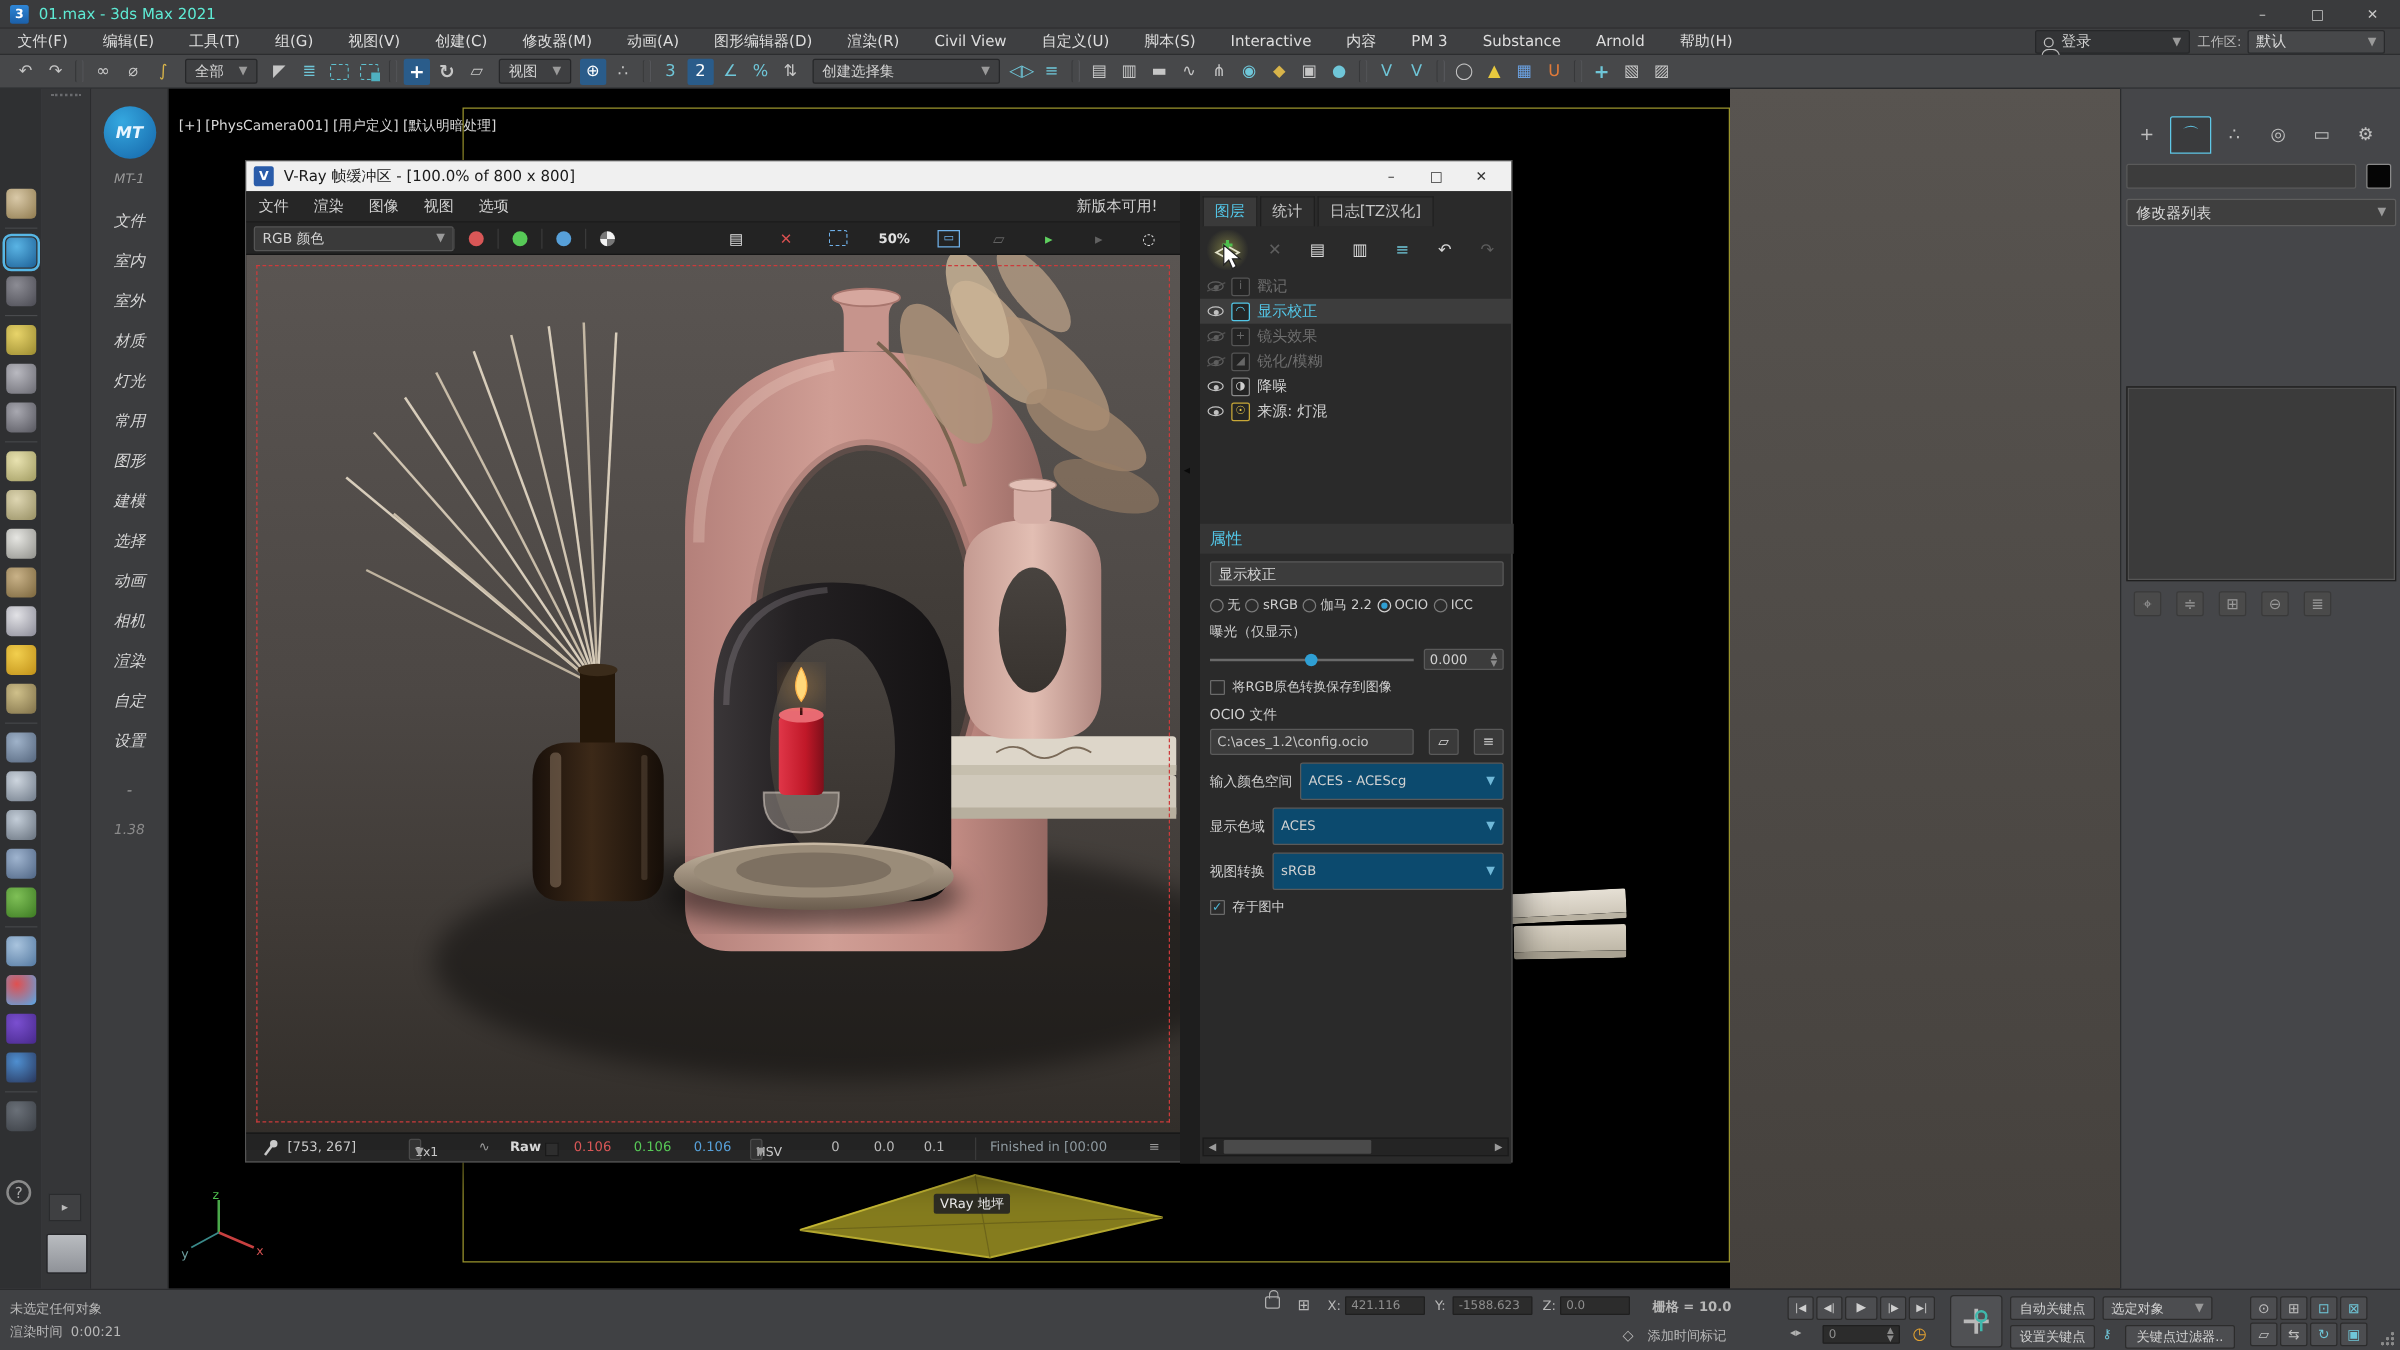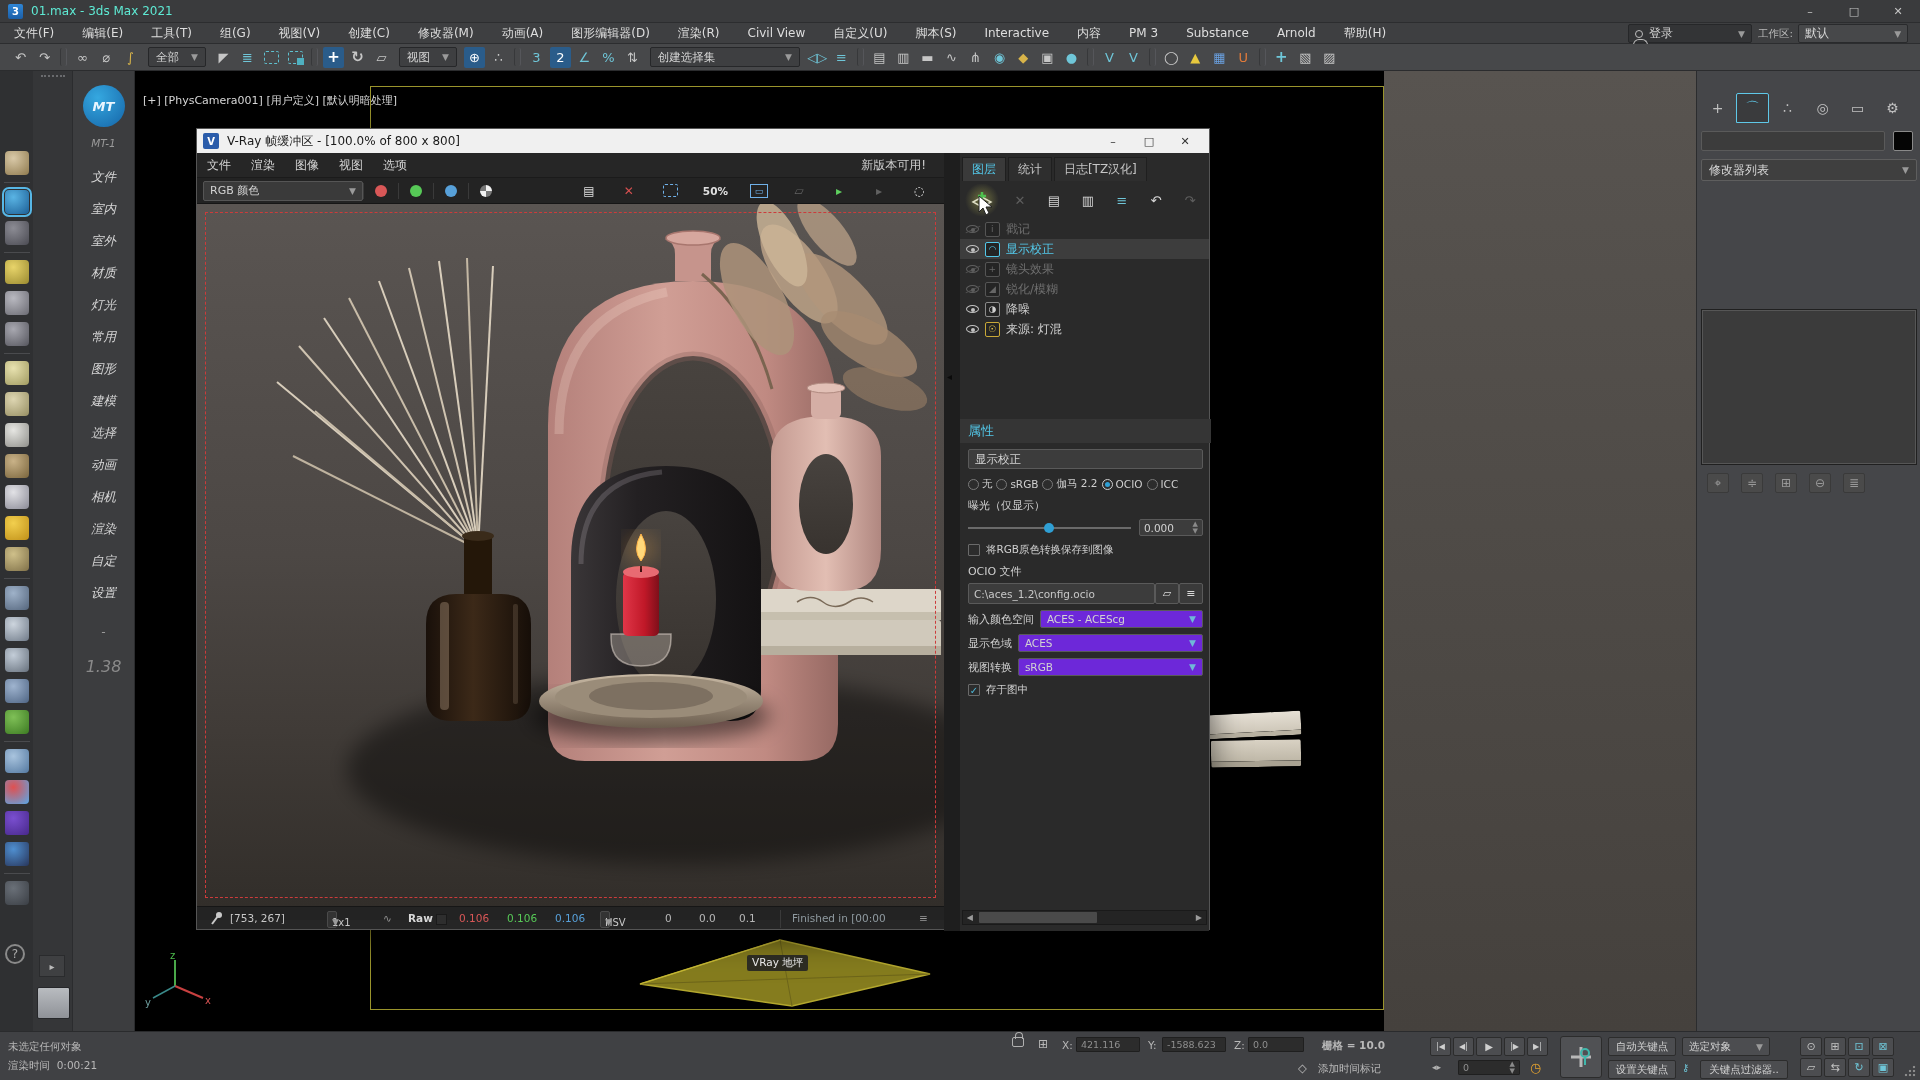--- a/index.html
+++ b/index.html
@@ -45,21 +45,21 @@
   #gap-handle{position:absolute;left:8px;top:4px;width:24px;height:4px;border-top:2px dotted #6a6b6e;}
   #expand-arrow{position:absolute;left:6px;top:884px;width:26px;height:22px;background:#3f4042;border:1px solid #2a2b2d;color:#bbb;display:flex;align-items:center;justify-content:center;font-size:10px;}
   #swatch-square{position:absolute;left:4px;top:916px;width:33px;height:32px;background:linear-gradient(#b9bcc0,#8f9298);border:1px solid #26272a;border-radius:2px;}
   
   #mtpanel{left:73px;top:71px;width:62px;height:960px;background:#3c3d3f;border-right:1px solid #2b2c2e;display:flex;flex-direction:column;align-items:center;font-style:italic;}
   #mt-logo{width:42px;height:42px;margin-top:14px;border-radius:50%;background:radial-gradient(circle at 35% 30%,#35a8e0,#1565a8);display:flex;align-items:center;justify-content:center;color:#eaf6ff;font-weight:bold;font-size:13px;}
   #mt-brand{color:#9a9a9a;font-size:10.5px;margin-top:10px;}
   #mt-items{display:flex;flex-direction:column;align-items:center;margin-top:12px;}
   .mt-item{color:#d6d6d6;font-size:12.5px;height:32px;display:flex;align-items:center;white-space:nowrap;}
   #mt-dash{color:#9a9a9a;margin-top:16px;}
-  #mt-version{color:#8a8a8a;font-size:16px;margin-top:18px;}
+  #mt-version{color:#8a8a8a;font-size:11px;margin-top:18px;}
   
   #viewport{left:135px;top:71px;width:1561px;height:960px;background:#000;overflow:hidden;}
   #vp-label{position:absolute;left:8px;top:22px;color:#d8d8d8;font-size:11px;white-space:nowrap;}
   #safe-frame{position:absolute;left:235px;top:15px;width:1014px;height:924px;border:1px solid #9a942c;pointer-events:none;}
   #vp-gray{position:absolute;left:1249px;top:0;width:312px;height:960px;background:linear-gradient(#585450,#45413d);}
   #vp-books{position:absolute;left:1070px;top:626px;width:104px;height:82px;}
   .vpbook{position:absolute;border-radius:2px;}
   #vpbook1{left:2px;top:16px;width:94px;height:24px;background:linear-gradient(#e6e0d5,#cfc8ba);transform:rotate(-3deg);border-bottom:5px solid #b9b2a2;}
   #vpbook2{left:6px;top:43px;width:90px;height:27px;background:linear-gradient(#d9d2c4,#bfb8a8);transform:rotate(-1deg);border-bottom:6px solid #a9a292;}
   #vpbook-shadow{position:absolute;left:0;top:64px;width:104px;height:16px;background:radial-gradient(ellipse at center,rgba(0,0,0,.5),transparent 70%);}
@@ -130,26 +130,26 @@
   .radio.selected .rdot{border-color:#cfcfcf;}
   .radio.selected .rdot::after{content:"";position:absolute;left:2px;top:2px;width:5px;height:5px;border-radius:50%;background:#2f9fd4;}
   .plabel{margin-top:7px;font-size:11px;color:#cfcfcf;}
   #exposure-row{display:flex;align-items:center;gap:8px;margin-top:6px;}
   #exp-slider{flex:1;height:2px;background:#6a6a6a;position:relative;}
   #exp-slider::after{content:"";position:absolute;left:47%;top:-4px;width:10px;height:10px;border-radius:50%;background:#2f9fd4;}
   #exp-value{width:64px;height:17px;background:#3c3c3c;border:1px solid #5a5a5a;border-radius:2px;color:#d2d2d2;font-size:10.5px;display:flex;align-items:center;padding:0 4px;justify-content:space-between;}
   .spin{color:#8a8a8a;font-size:7px;line-height:7px;}
   .chk-row{display:flex;align-items:center;gap:6px;margin-top:7px;font-size:10.5px;color:#cfcfcf;}
   .chk{width:12px;height:12px;background:#2c2c2c;border:1px solid #6a6a6a;border-radius:1px;display:flex;align-items:center;justify-content:center;color:#4db8d8;font-size:10px;flex:none;}
-  #path-row{display:flex;gap:0;margin-top:4px;align-items:flex-start;}
+  #path-row{display:flex;gap:12px;margin-top:4px;align-items:flex-start;}
   #ocio-path{flex:1;height:21px;background:#3c3c3c;border:1px solid #5a5a5a;border-radius:2px;color:#c8c8c8;font-size:10.5px;display:flex;align-items:center;padding:0 5px;white-space:nowrap;overflow:hidden;}
   .mini-btn{width:24px;height:21px;background:#3a3a3a;border:1px solid #5a5a5a;border-radius:2px;color:#d8d8d8;display:flex;align-items:center;justify-content:center;font-size:11px;}
   .dd-row{display:flex;align-items:center;gap:6px;margin-top:6px;}
   .dd-row .dlabel{font-size:11px;color:#cfcfcf;white-space:nowrap;}
-  .sel-box{flex:1;height:18px;background:#6d28d9;border:1px solid #5a5a5a;border-radius:2px;display:flex;align-items:center;padding:0 6px;color:#d2d2d2;font-size:10.5px;justify-content:space-between;}
+  .sel-box{flex:1;height:30px;background:#0c4a6e;border:1px solid #5a5a5a;border-radius:2px;display:flex;align-items:center;padding:0 6px;color:#d2d2d2;font-size:10.5px;justify-content:space-between;}
   .sel-box .dd-arrow{color:#6fb8d8;}
   #panel-hscroll{position:absolute;left:2px;bottom:6px;width:245px;height:15px;background:#242424;border:1px solid #1a1a1a;display:flex;align-items:center;}
   .scr-btn{width:14px;height:13px;color:#9a9a9a;font-size:8px;display:flex;align-items:center;justify-content:center;}
   #scr-thumb{width:118px;height:11px;background:#4a4a4a;border-radius:1px;margin-left:2px;}
   #scr-space{flex:1;}
   
   #cmdpanel{left:1696px;top:71px;width:224px;height:960px;background:#454649;border-left:1px solid #2b2c2e;}
   #cp-tabs{position:absolute;left:4px;top:22px;display:flex;gap:2px;}
   .cp-tab{width:33px;height:30px;display:flex;align-items:center;justify-content:center;color:#c0c0c0;font-size:14px;border-radius:2px 2px 0 0;}
   .cp-tab.active{background:#3a3b3d;color:#5fc8e8;border:1px solid #5fc8e8;}

